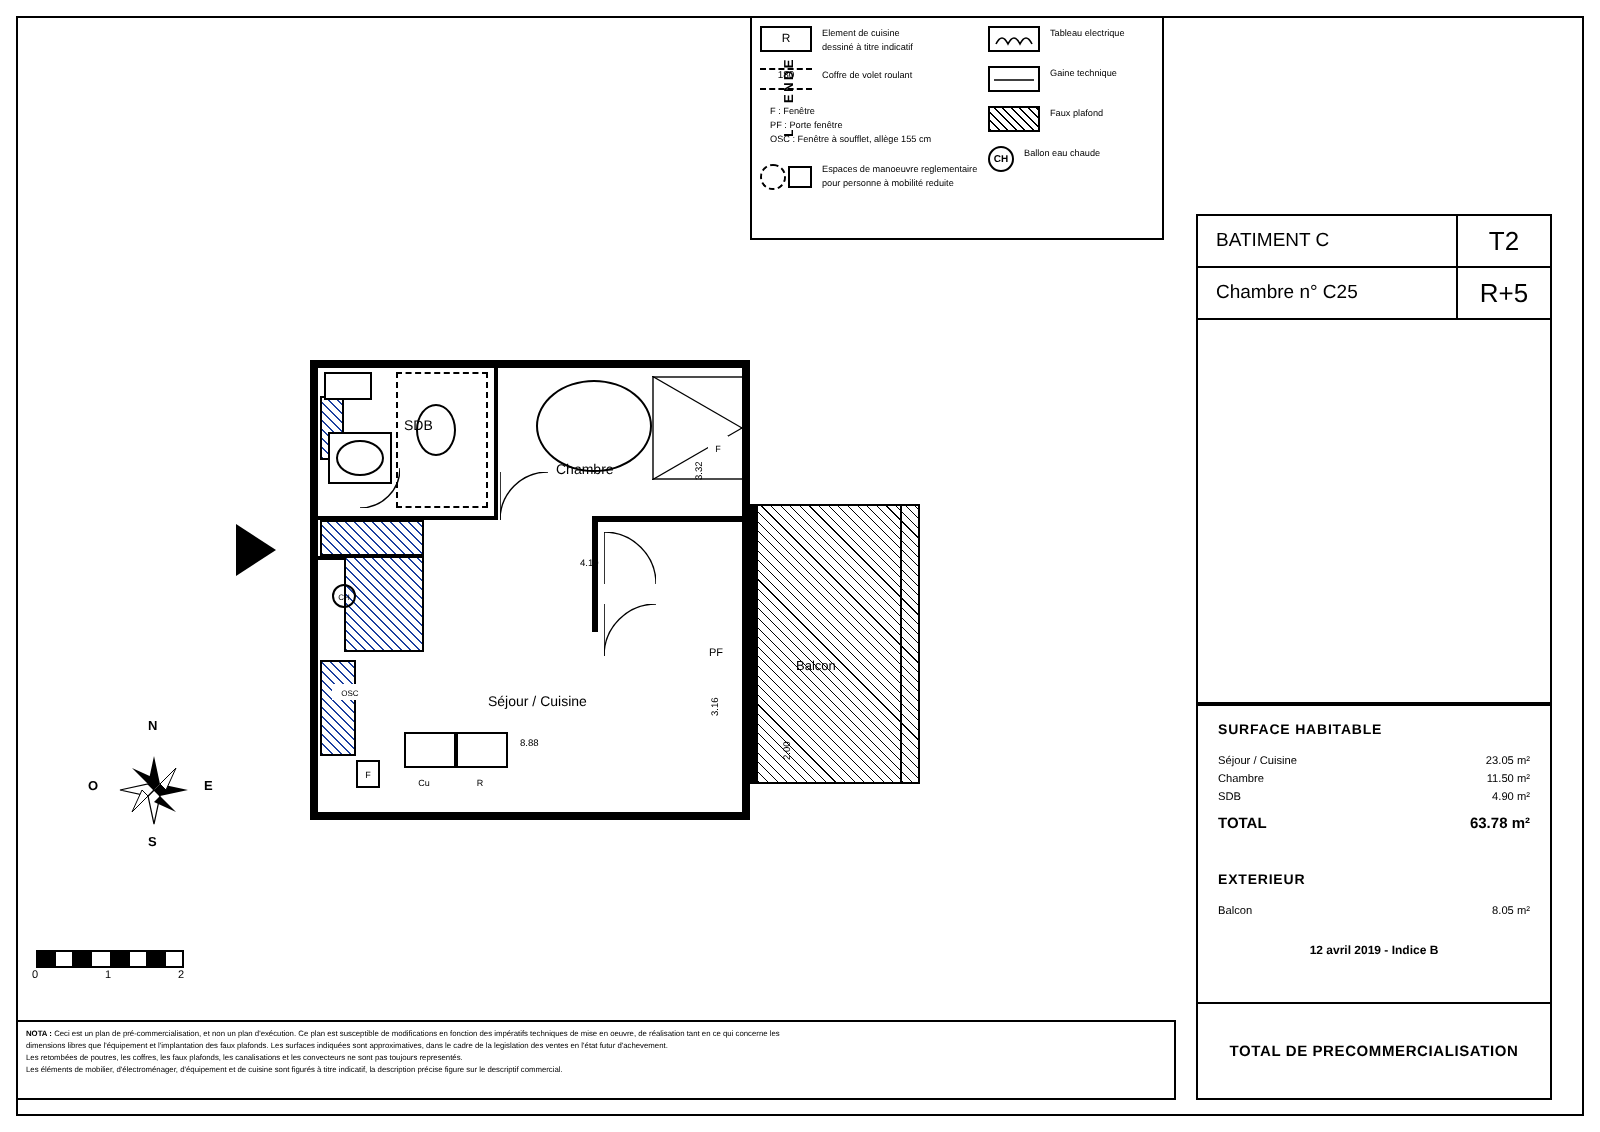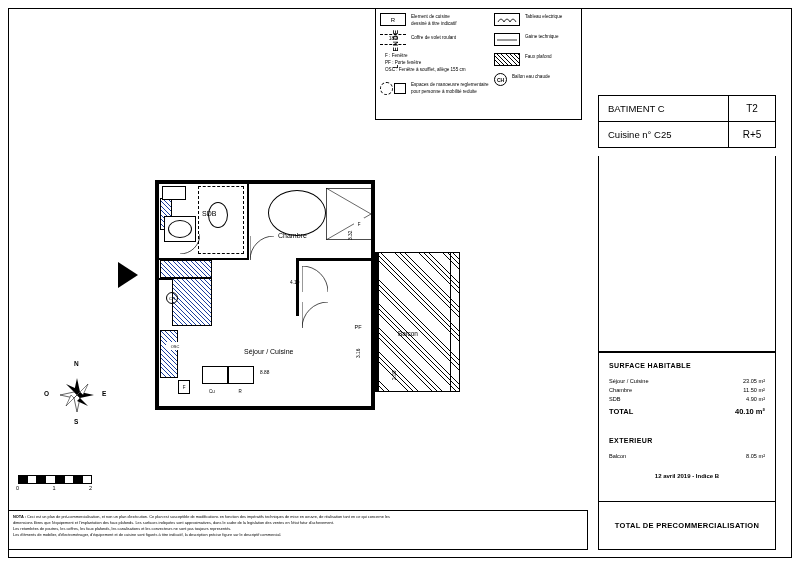--- a/index.html
+++ b/index.html
@@ -20,25 +20,25 @@
   .leg-txt{font-size:4.6px;line-height:1.45;padding-top:1px;}
   .leg-sym.circle{border-radius:50%;width:13px;min-width:13px;font-size:5px;font-weight:bold;}
   .hatch{background:repeating-linear-gradient(45deg,#000,#000 0.6px,#fff 0.6px,#fff 3px);}
   .dash-sym{width:26px;min-width:26px;height:9px;margin-right:5px;
      border-top:1px dashed #000;border-bottom:1px dashed #000;position:relative;font-size:5px;text-align:center;}
   .manoeuvre{width:26px;min-width:26px;height:13px;margin-right:5px;position:relative;}
   .manoeuvre:before{content:"";position:absolute;left:0;top:1px;width:11px;height:11px;border:1px dashed #000;border-radius:50%;}
   .manoeuvre:after{content:"";position:absolute;left:14px;top:2px;width:10px;height:9px;border:1px solid #000;}
 
   
-  .tb1{position:absolute;left:598px;top:95px;width:178px;height:53px;border:1px solid #000;box-sizing:border-box;}
+  .tb1{position:absolute;left:598px;top:107px;width:178px;height:53px;border:1px solid #000;box-sizing:border-box;}
   .tb1 .row{display:flex;height:50%;border-bottom:1px solid #000;box-sizing:border-box;}
   .tb1 .row:last-child{border-bottom:none;}
   .tb1 .c1{flex:1;display:flex;align-items:center;padding-left:9px;font-size:9.5px;border-right:1px solid #000;box-sizing:border-box;}
-  .tb1 .c2{width:46px;display:flex;align-items:center;justify-content:center;font-size:10px;}
+  .tb1 .c2{width:46px;display:flex;align-items:center;justify-content:center;font-size:13px;}
 
   .tb-empty{position:absolute;left:598px;top:156px;width:178px;height:196px;border:1px solid #000;border-top:none;box-sizing:border-box;}
 
   .tb2{position:absolute;left:598px;top:352px;width:178px;height:150px;border:1px solid #000;box-sizing:border-box;padding:9px 10px;font-size:6.5px;}
   .tb2 h4{margin:0 0 9px 0;font-size:7px;font-weight:bold;letter-spacing:.4px;}
   .surf-row{display:flex;justify-content:space-between;margin-bottom:3px;font-size:5.6px;}
   .surf-row.total{font-weight:bold;font-size:7.5px;margin-top:5px;gap:36px;}
   .tb2 .sep{height:18px;}
   .tb2 .date{text-align:center;font-size:6px;font-weight:bold;margin-top:14px;}
 
@@ -148,21 +148,21 @@
     </div>
   </div>
 </div>
 
 <div class="tb1">
   <div class="row">
     <div class="c1">BATIMENT C</div>
     <div class="c2">T2</div>
   </div>
   <div class="row">
-    <div class="c1">Cuisine n° C25</div>
+    <div class="c1">Chambre n° C25</div>
     <div class="c2">R+5</div>
   </div>
 </div>
 
 <div class="tb-empty"></div>
 
 <div class="tb2">
   <h4>SURFACE HABITABLE</h4>
   <div class="surf-row">
     <span>Séjour / Cuisine</span>
@@ -171,21 +171,21 @@
   <div class="surf-row">
     <span>Chambre</span>
     <span>11.50 m²</span>
   </div>
   <div class="surf-row">
     <span>SDB</span>
     <span>4.90 m²</span>
   </div>
   <div class="surf-row total">
     <span>TOTAL</span>
-    <span>40.10 m²</span>
+    <span>63.78 m²</span>
   </div>
   <div class="sep"></div>
   <h4>EXTERIEUR</h4>
   <div class="surf-row">
     <span>Balcon</span>
     <span>8.05 m²</span>
   </div>
   <div class="date">12 avril 2019 - Indice B</div>
 </div>
 

